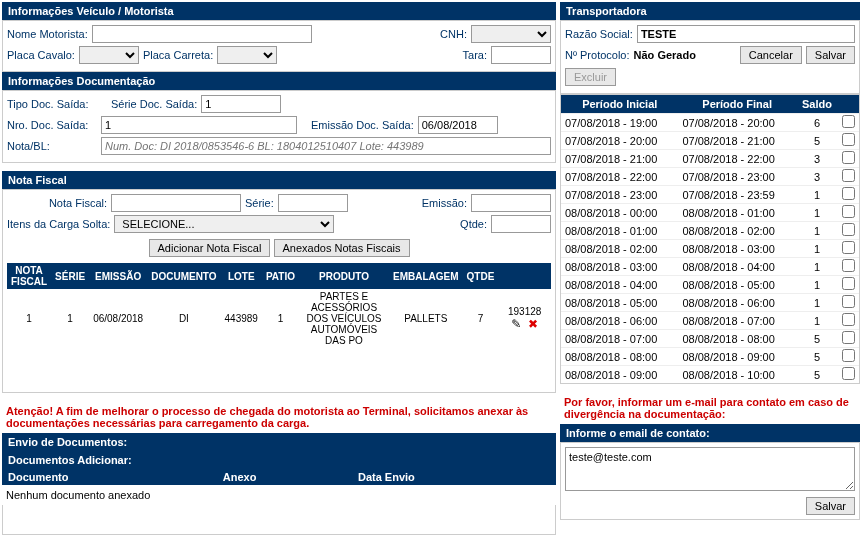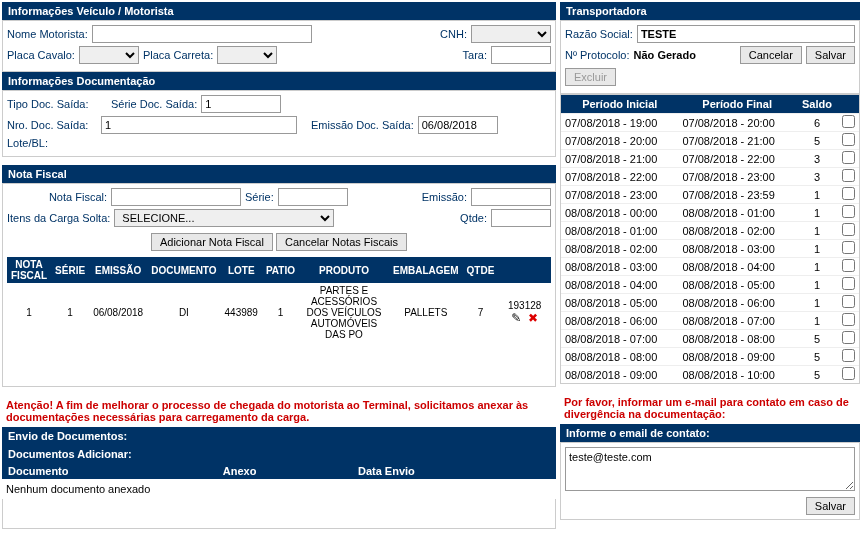--- a/index.html
+++ b/index.html
@@ -63,21 +63,22 @@
         <label style="margin-left:10px">Série Doc. Saída:</label>
         <input type="text" style="width: 80px;" value="1">
       </div>
       <div class="form-row">
         <label style="width:90px">Nro. Doc. Saída:</label>
         <input type="text" style="width: 196px;" value="1">
         <label style="margin-left:10px">Emissão Doc. Saída:</label>
         <input type="text" style="width: 80px;" value="06/08/2018">
       </div>
       <div class="form-row">
-        <label style="width:90px">Lote/BL:</label>
+        <label style="width:90px">Nota/BL:</label>
+        <input type="text" style="flex: 1 1 0%;" class="readonly-text" placeholder="Num. Doc: DI 2018/0853546-6 BL: 1804012510407 Lote: 443989">
       </div>
     </div>
 
     <div style="height:8px"></div>
 
     <div class="section-header">Nota Fiscal</div>
     <div class="section-body">
       <div class="form-row">
         <label style="width:100px;text-align:right">Nota Fiscal:</label>
         <input type="text" style="width: 130px;">
@@ -87,21 +88,21 @@
         <input type="text" style="width: 80px;">
       </div>
       <div class="form-row">
         <label>Itens da Carga Solta:</label>
         <select style="width:220px"><option>SELECIONE...</option></select>
         <label style="margin-left:auto">Qtde:</label>
         <input type="text" style="width: 60px;">
       </div>
       <div class="center-btns">
         <button class="btn">Adicionar Nota Fiscal</button>
-        <button class="btn">Cancelar Notas Fiscais</button>
+        <button class="btn">Anexados Notas Fiscais</button>
       </div>
       <table class="nf-table">
         <tbody>
             <tr class="table-header">
           <td style="width:42px">NOTA FISCAL</td>
           <td>SÉRIE</td>
           <td>EMISSÃO</td>
           <td>DOCUMENTO</td>
           <td>LOTE</td>
           <td>PATIO</td>

